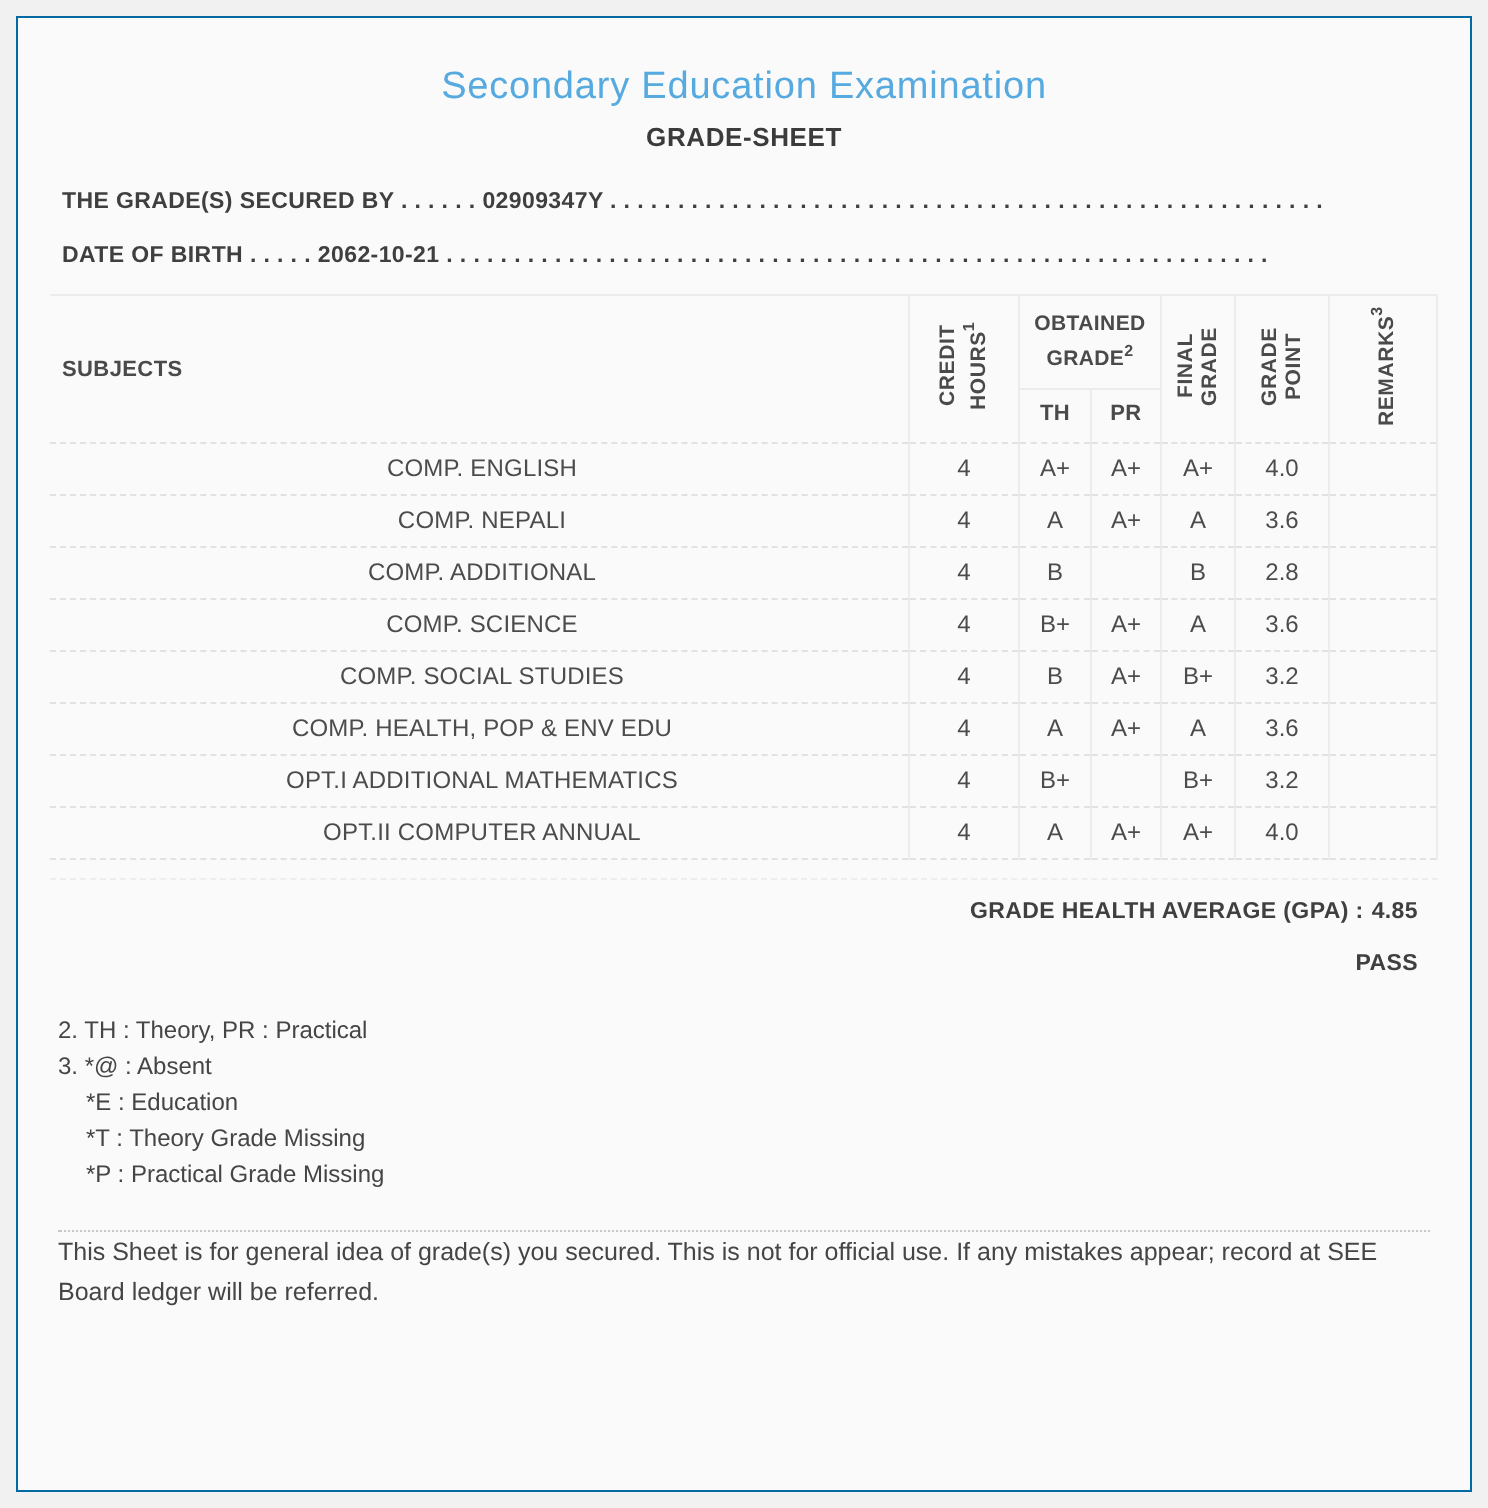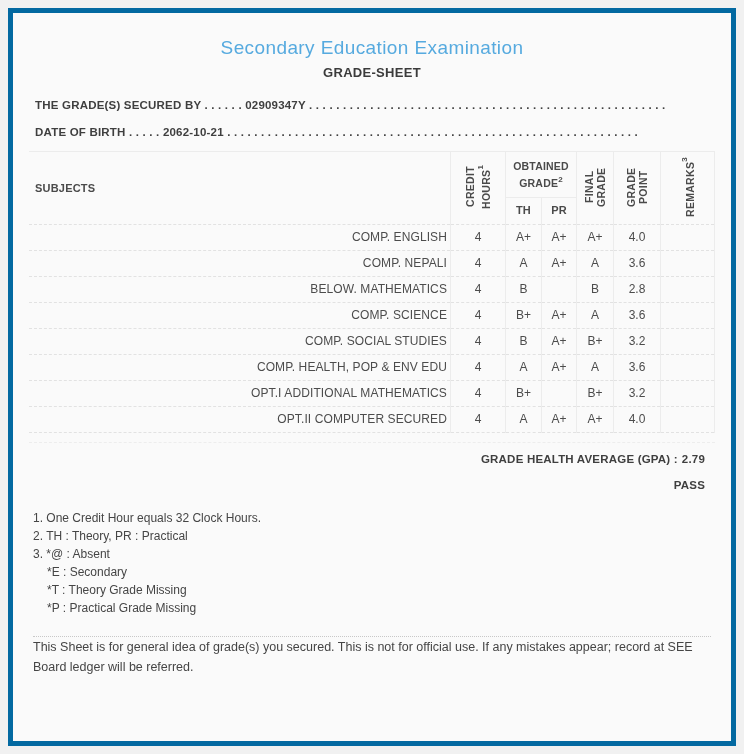--- a/index.html
+++ b/index.html
@@ -5,21 +5,21 @@
   * { box-sizing: border-box; }
   html, body { margin: 0; padding: 0; }
   body {
     width: 744px; height: 754px;
     background: #f1f1f1;
     font-family: "Liberation Sans", "DejaVu Sans", sans-serif;
     color: #444;
   }
   .panel {
     margin: 8px; height: 738px; overflow: hidden;
-    background: #fafafa; border: 5px solid #0369a1;
+    background: #fafafa; border: 1px solid #0369a1;
     padding: 0 16px;
   }
   .title {
     margin: 24px 0 0; text-align: center;
     color: #56aadf; font-size: 19px; font-weight: 400; letter-spacing: .4px;
   }
   .subtitle {
     margin: 6px 0 0; text-align: center;
     color: #3b3b3b; font-size: 13px; font-weight: 700; letter-spacing: .3px;
   }
@@ -47,21 +47,21 @@
     writing-mode: vertical-rl; transform: rotate(180deg);
     display: inline-block; height: 56px; line-height: 1.15; letter-spacing: .3px;
   }
   .vrot-tall { height: 64px; }
   sup { font-size: 8px; }
   tbody td {
     border-top: 1px dashed #e2e2e2;
     color: #4c4c4c; font-size: 12px; text-align: center;
     padding: 6px 3px; line-height: 13px;
   }
-  tbody td.sub { text-align: right; padding-left: 6px; letter-spacing: .1px; }
+  tbody td.sub { text-align: center; padding-left: 6px; letter-spacing: .1px; }
   tbody tr:last-child td { border-bottom: 1px dashed #e2e2e2; }
   .summary {
     margin-top: 9px; border-top: 1px dashed #ededed;
     padding: 3px 10px 0 0; text-align: right;
     color: #3f3f3f; font-weight: 700; font-size: 11.5px; letter-spacing: .2px;
   }
   .summary .line { line-height: 26px; }
   .summary .gpa-value { margin-left: 4px; }
   .footnotes { margin: 11px 0 0 4px; color: #454545; font-size: 12px; }
   .fn { line-height: 18px; }
@@ -120,21 +120,21 @@
       <tr>
         <td class="sub">COMP. NEPALI</td>
         <td class="col-border">4</td>
         <td class="col-border">A</td>
         <td class="col-border">A+</td>
         <td class="col-border">A</td>
         <td class="col-border">3.6</td>
         <td class="col-border col-last"></td>
       </tr>
       <tr>
-        <td class="sub">BELOW. MATHEMATICS</td>
+        <td class="sub">COMP. ADDITIONAL</td>
         <td class="col-border">4</td>
         <td class="col-border">B</td>
         <td class="col-border"></td>
         <td class="col-border">B</td>
         <td class="col-border">2.8</td>
         <td class="col-border col-last"></td>
       </tr>
       <tr>
         <td class="sub">COMP. SCIENCE</td>
         <td class="col-border">4</td>
@@ -165,41 +165,40 @@
       <tr>
         <td class="sub">OPT.I ADDITIONAL MATHEMATICS</td>
         <td class="col-border">4</td>
         <td class="col-border">B+</td>
         <td class="col-border"></td>
         <td class="col-border">B+</td>
         <td class="col-border">3.2</td>
         <td class="col-border col-last"></td>
       </tr>
       <tr>
-        <td class="sub">OPT.II COMPUTER SECURED</td>
+        <td class="sub">OPT.II COMPUTER ANNUAL</td>
         <td class="col-border">4</td>
         <td class="col-border">A</td>
         <td class="col-border">A+</td>
         <td class="col-border">A+</td>
         <td class="col-border">4.0</td>
         <td class="col-border col-last"></td>
       </tr>
     </tbody>
   </table>
 
   <div class="summary">
-    <div class="line"><span>GRADE HEALTH AVERAGE (GPA) :</span><span class="gpa-value">2.79</span></div>
+    <div class="line"><span>GRADE HEALTH AVERAGE (GPA) :</span><span class="gpa-value">4.85</span></div>
     <div class="line">PASS</div>
   </div>
 
   <div class="footnotes">
-    <div class="fn">1. One Credit Hour equals 32 Clock Hours.</div>
     <div class="fn">2. TH : Theory, PR : Practical</div>
     <div class="fn">3. *@ : Absent</div>
-    <div class="fn indent">*E : Secondary</div>
+    <div class="fn indent">*E : Education</div>
     <div class="fn indent">*T : Theory Grade Missing</div>
     <div class="fn indent">*P : Practical Grade Missing</div>
   </div>
 
   <div class="divider"></div>
 
   <div class="note-text">This Sheet is for general idea of grade(s) you secured. This is not for official use. If any mistakes appear; record at SEE Board ledger will be referred.</div>
 
 </div>
 

